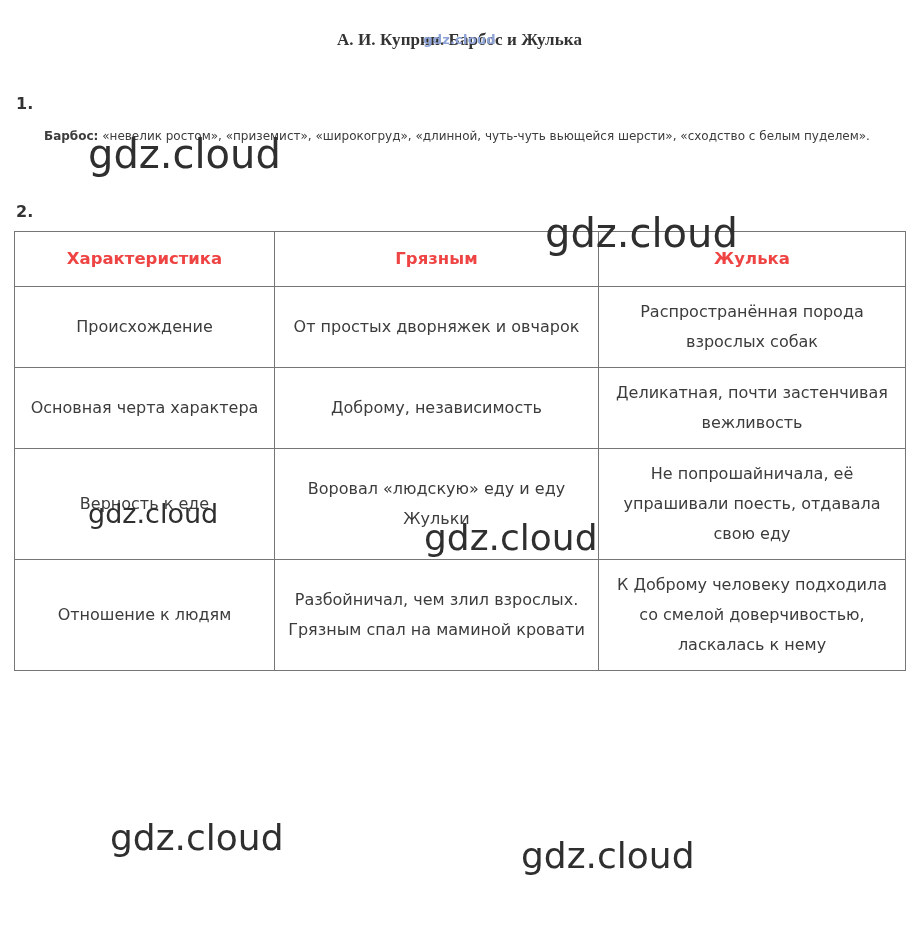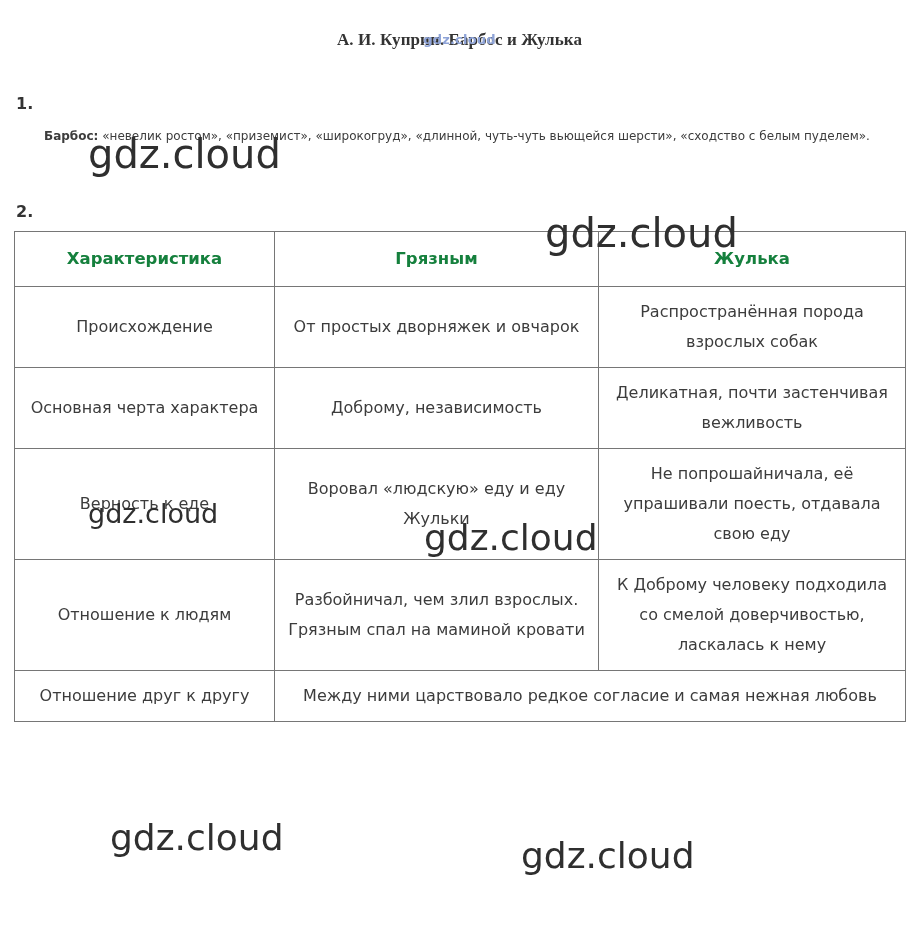--- a/index.html
+++ b/index.html
@@ -86,21 +86,21 @@
     text-align: center;
     vertical-align: middle;
     padding: 10px 8px;
     line-height: 30px;
     font-weight: normal;
   }
   table.cmp thead th {
     font-weight: bold;
     font-size: 16.5px;
     padding: 12px 8px;
-    color: #15803d;
+    color: #ef4444;
     margin-left: 8px;
   }
   col.c1 { width: 260px; }
   col.c2 { width: 324px; }
   col.c3 { width: 307px; }
 
   .wm {
     position: absolute;
     font-family: "DejaVu Sans", "Liberation Sans", sans-serif;
     font-weight: normal;
@@ -160,24 +160,20 @@
       <tr>
         <td>Верность к еде</td>
         <td>Воровал «людскую» еду и еду Жульки</td>
         <td>Не попрошайничала, её упрашивали поесть, отдавала свою еду</td>
       </tr>
       <tr>
         <td>Отношение к людям</td>
         <td>Разбойничал, чем злил взрослых. Грязным спал на маминой кровати</td>
         <td>К Доброму человеку подходила со смелой доверчивостью, ласкалась к нему</td>
       </tr>
-      <tr>
-        <td>Отношение друг к другу</td>
-        <td colspan="2">Между ними царствовало редкое согласие и самая нежная любовь</td>
-      </tr>
     </tbody>
   </table>
 
   <div class="wm wm-1">gdz.cloud</div>
   <div class="wm wm-2">gdz.cloud</div>
   <div class="wm wm-3">gdz.cloud</div>
   <div class="wm wm-4">gdz.cloud</div>
   <div class="wm wm-5">gdz.cloud</div>
   <div class="wm wm-6">gdz.cloud</div>
 

